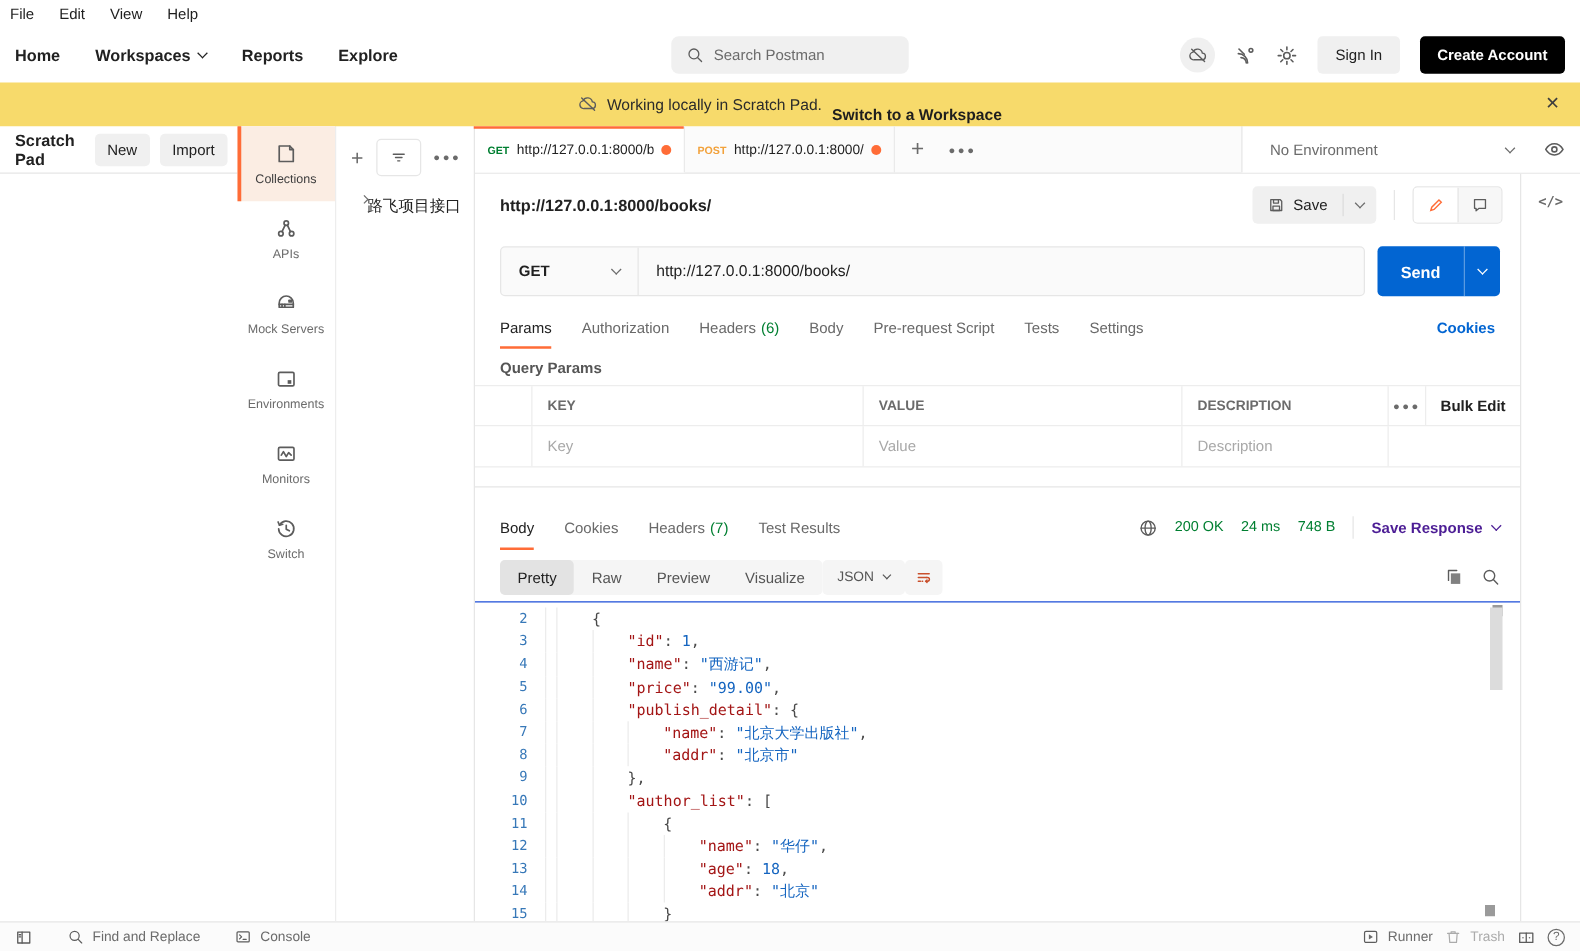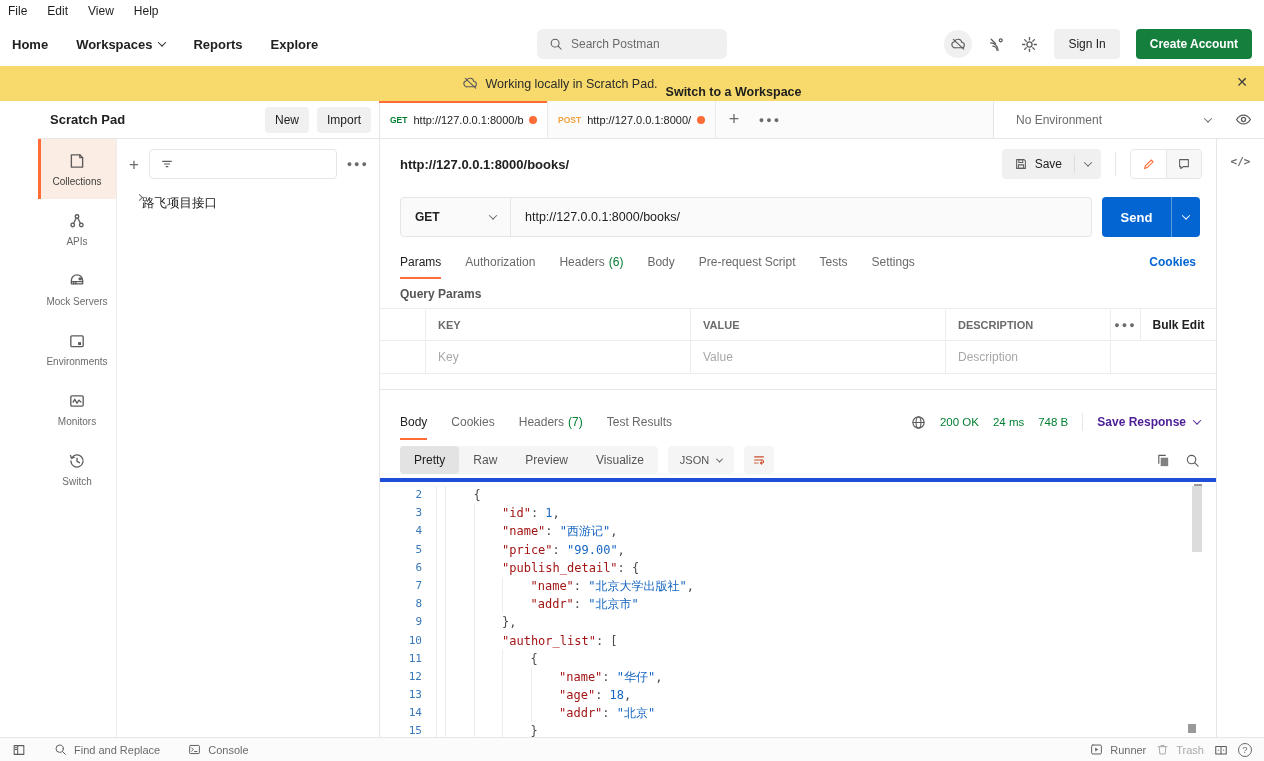--- a/index.html
+++ b/index.html
@@ -16,31 +16,31 @@
   .topbar { height:44px; display:flex; align-items:center; padding:0 12px; position:relative; }
   .topnav { display:flex; gap:28px; align-items:center; font-size:13px; font-weight:700; color:#212121; }
   .topnav .item { display:flex; align-items:center; gap:7px; cursor:pointer; }
   .chev { display:inline-block; width:6px; height:6px; border-right:1.5px solid currentColor; border-bottom:1.5px solid currentColor; transform:rotate(45deg) translate(-1px,-1px); }
   .chev-r { transform:rotate(-45deg); }
   .searchbox { position:absolute; left:537px; top:7px; width:190px; height:30px; background:#F0F0F0; border-radius:6px;
                display:flex; align-items:center; gap:8px; padding:0 12px; color:#6B6B6B; font-size:12px; }
   .top-right { margin-left:auto; display:flex; align-items:center; gap:16px; }
   .pill-circle { width:28px; height:28px; border-radius:50%; background:#F0F0F0; display:flex; align-items:center; justify-content:center; }
   .btn-signin { height:30px; padding:0 14px; background:#F0F0F0; border-radius:4px; display:flex; align-items:center; font-size:12px; color:#212121; }
-  .btn-create { height:30px; padding:0 14px; background:#15803d; border-radius:4px; display:flex; align-items:center; font-size:12px; font-weight:700; color:#fff; }
+  .btn-create { height:30px; padding:0 14px; background:#000000; border-radius:4px; display:flex; align-items:center; font-size:12px; font-weight:700; color:#fff; }
 
   
   .banner { height:35px; background:#F7DA6B; display:flex; align-items:center; justify-content:center; gap:8px;
             position:relative; font-size:12.5px; color:#2B2B2B; }
   .banner b { font-weight:700; color:#1E1E1E; cursor:pointer;margin-top:17px; }
   .banner-close { position:absolute; right:16px; top:8px; font-size:14px; color:#3D3D3D; cursor:pointer; }
 
   
   .bodyrow { display:flex; height:636px; }
-  .sidebar { width:380px; border-right:1px solid #E6E6E6; display:flex; flex-direction:column;padding-left:38px; }
+  .sidebar { width:380px; border-right:1px solid #E6E6E6; display:flex; flex-direction:row; }
   .sidebar-head { height:38px; border-bottom:1px solid #E6E6E6; display:flex; align-items:center; padding:0 8px 0 12px; gap:8px; }
   .sidebar-title { flex:1; font-size:13px; font-weight:700; }
   .btn-gray { height:26px; padding:0 10px; background:#F0F0F0; border-radius:4px; display:flex; align-items:center; font-size:12px; color:#212121; }
   .sidebar-body { display:flex; flex:1; min-height:0; }
   .rail { width:79px; border-right:1px solid #EDEDED; }
   .rail-item { height:60px; display:flex; flex-direction:column; align-items:center; justify-content:center; gap:6px;
                font-size:10px; color:#6B6B6B; position:relative; cursor:pointer; }
   .rail-item.active { background:#FBEDE3; color:#3D3D3D; }
   .rail-item.active::before { content:""; position:absolute; left:0; top:0; bottom:0; width:3px; background:#FF6C37; }
   .colpanel { flex:1; padding:10px 10px 0 12px; }
@@ -113,21 +113,21 @@
   .bulk-edit { font-weight:700; color:#212121; font-size:12px; cursor:pointer; }
 
   .resp-divider { height:1px; background:#E6E6E6; margin-top:15px; }
 
   .resptabs { height:36px; margin-top:14px; display:flex; align-items:center; padding:0 16px 0 20px; gap:24px; font-size:12px; color:#696969; }
   .resp-meta { margin-left:auto; display:flex; align-items:center; gap:14px; }
   .stat { color:#007F31; font-size:11.5px; }
   .vdiv { width:1px; height:18px; background:#E6E6E6; }
   .save-resp { color:#4c1d95; font-weight:700; font-size:12px; display:flex; align-items:center; gap:8px; cursor:pointer; }
 
-  .viewbar { height:40px; margin-top:2px; display:flex; align-items:center; padding:0 16px 0 20px; gap:10px; border-bottom:4px solid #1d4ed8; }
+  .viewbar { height:40px; margin-top:2px; display:flex; align-items:center; padding:0 16px 0 20px; border-bottom:1px solid #1d4ed8; }
   .seg { display:flex; background:#F5F5F5; border-radius:4px; height:28px; align-items:center; font-size:12px; color:#555; }
   .seg-item { padding:0 14px; height:100%; display:flex; align-items:center; border-radius:4px; cursor:pointer; }
   .seg-item.sel { background:#E3E3E3; color:#212121; }
   .fmt { height:28px; background:#F5F5F5; border-radius:4px; display:flex; align-items:center; gap:8px; padding:0 12px; font-size:11px; color:#555; cursor:pointer; }
   .fmt .chev { width:5px; height:5px; }
   .wrapbtn { width:30px; height:28px; background:#F5F5F5; border-radius:4px; display:flex; align-items:center; justify-content:center; cursor:pointer; }
   .view-icons { margin-left:auto; display:flex; align-items:center; gap:14px; }
 
   .codearea { flex:1; position:relative; overflow:hidden; padding-top:4px;
               font-family:"DejaVu Sans Mono", monospace; font-size:12px; }

